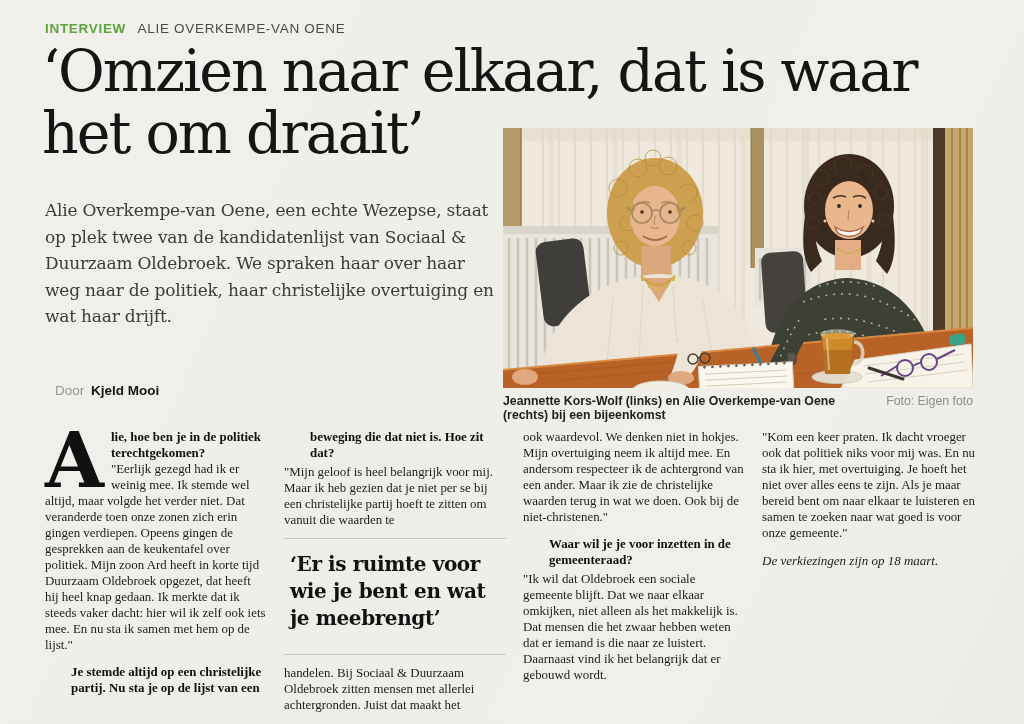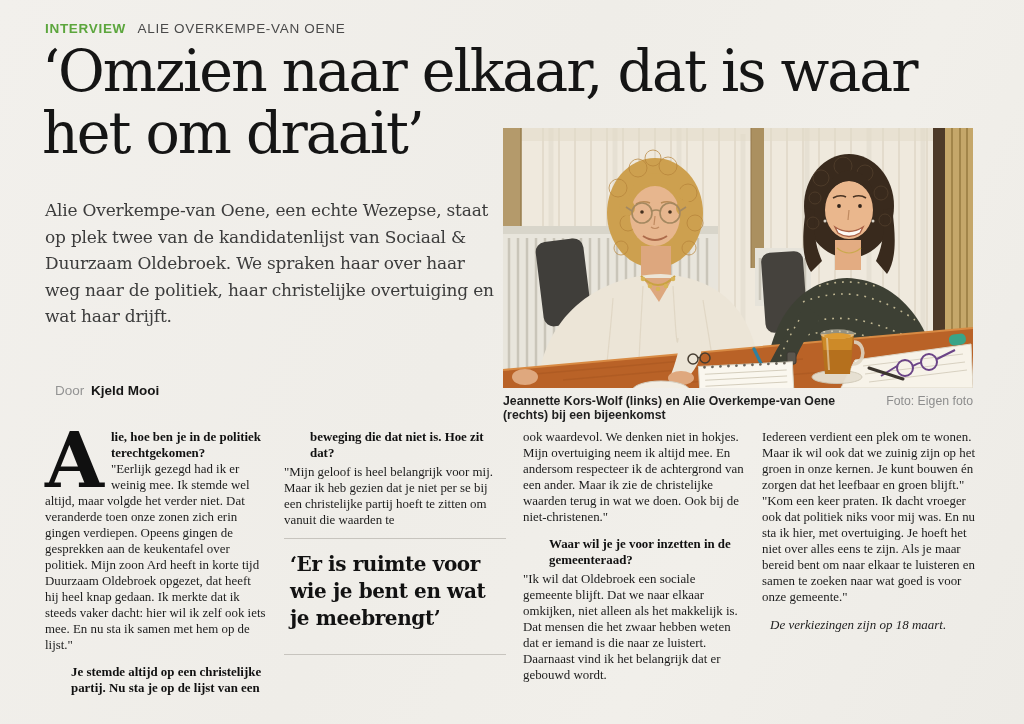--- a/index.html
+++ b/index.html
@@ -28,21 +28,21 @@
   .photo svg{display:block;}
   .photo figcaption{margin-top:6px;display:flex;justify-content:space-between;
                     font-size:12.3px;color:#1f1f1f;}
   .cap-main{font-weight:700;}
   .cap-credit{font-weight:400;color:#8d8d8d;white-space:nowrap;margin-left:12px;}
   
   .columns{position:absolute;left:45px;top:429px;width:940px;height:292px;
            display:flex;gap:17px;}
   .col{width:222px;font-family:"Liberation Serif","DejaVu Serif",serif;
        font-size:12.9px;line-height:16px;color:#1c1c1c;}
-  .col p{margin:8px;}
+  .col p{margin:0;}
   .col .q{font-weight:700;color:#101010;margin:11px 0 3px 0;padding-left:26px;}
   .col .q.first{margin-top:0;}
   .col .a{margin:0;}
   .dropcap{float:left;font-family:"DejaVu Serif",serif;font-weight:700;
            font-size:76px;line-height:59px;padding:2px 7px 0 0;color:#101010;}
   .q-inline{font-weight:700;color:#101010;}
   .a-flow{display:block;}
   .pullquote{margin:10px 0 10px 0;padding:12px 2px 22px 6px;
              border-top:1px solid #c7c4be;border-bottom:1px solid #c7c4be;
              font-family:"DejaVu Serif",serif;font-weight:700;font-size:20px;
@@ -255,26 +255,26 @@
       <div class="lead-block">
         <span class="dropcap">A</span><span class="q-inline">lie, hoe ben je in de politiek terechtgekomen?</span>
         <span class="a-flow">"Eerlijk gezegd had ik er weinig mee. Ik stemde wel altijd, maar volgde het verder niet. Dat veranderde toen onze zonen zich erin gingen verdiepen. Opeens gingen de gesprekken aan de keukentafel over politiek. Mijn zoon Ard heeft in korte tijd Duurzaam Oldebroek opgezet, dat heeft hij heel knap gedaan. Ik merkte dat ik steeds vaker dacht: hier wil ik zelf ook iets mee. En nu sta ik samen met hem op de lijst."</span>
       </div>
       <p class="q">Je stemde altijd op een christelijke partij. Nu sta je op de lijst van een</p>
     </div>
     <div class="col">
       <p class="q first">beweging die dat niet is. Hoe zit dat?</p>
       <p class="a">"Mijn geloof is heel belangrijk voor mij. Maar ik heb gezien dat je niet per se bij een christelijke partij hoeft te zitten om vanuit die waarden te</p>
       <div class="pullquote">‘Er is ruimte voor wie je bent en wat je meebrengt’</div>
+      <p class="a">handelen. Bij Sociaal &amp; Duurzaam Oldebroek zitten mensen met allerlei achtergronden. Juist dat maakt het</p>
     </div>
     <div class="col">
       <p class="a first">ook waardevol. We denken niet in hokjes. Mijn overtuiging neem ik altijd mee. En andersom respecteer ik de achtergrond van een ander. Maar ik zie de christelijke waarden terug in wat we doen. Ook bij de niet-christenen."</p>
       <p class="q">Waar wil je je voor inzetten in de gemeenteraad?</p>
       <p class="a">"Ik wil dat Oldebroek een sociale gemeente blijft. Dat we naar elkaar omkijken, niet alleen als het makkelijk is. Dat mensen die het zwaar hebben weten dat er iemand is die naar ze luistert. Daarnaast vind ik het belangrijk dat er gebouwd wordt.</p>
     </div>
     <div class="col">
-      <p class="a first">Iedereen verdient een plek om te wonen. Maar ik wil ook dat we zuinig zijn op het groen in onze kernen. Je kunt bouwen én zorgen dat het leefbaar en groen blijft."</p>
       <p class="a">"Kom een keer praten. Ik dacht vroeger ook dat politiek niks voor mij was. En nu sta ik hier, met overtuiging. Je hoeft het niet over alles eens te zijn. Als je maar bereid bent om naar elkaar te luisteren en samen te zoeken naar wat goed is voor onze gemeente."</p>
       <p class="closing">De verkiezingen zijn op 18 maart.</p>
     </div>
   </section>
 
 </div>
 
 </body></html>

